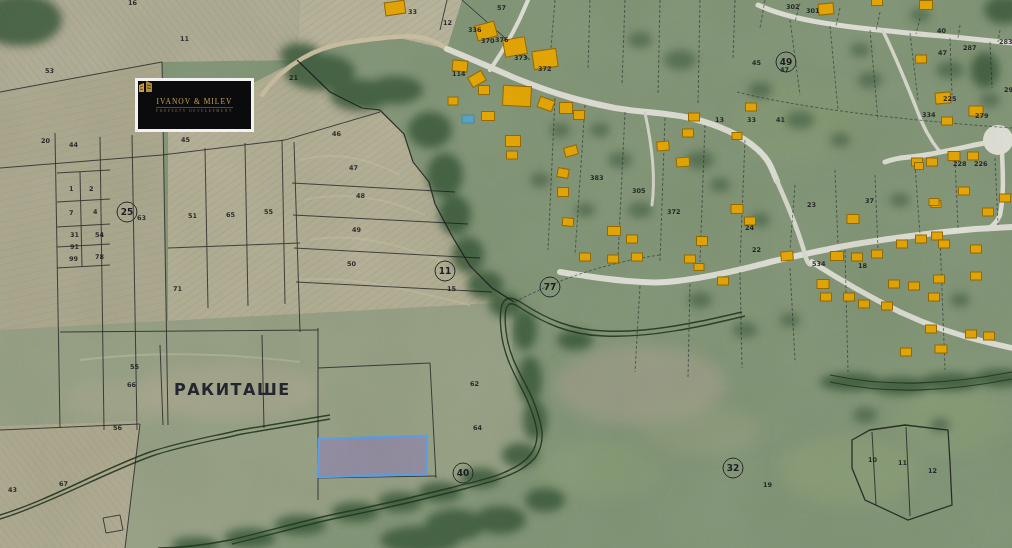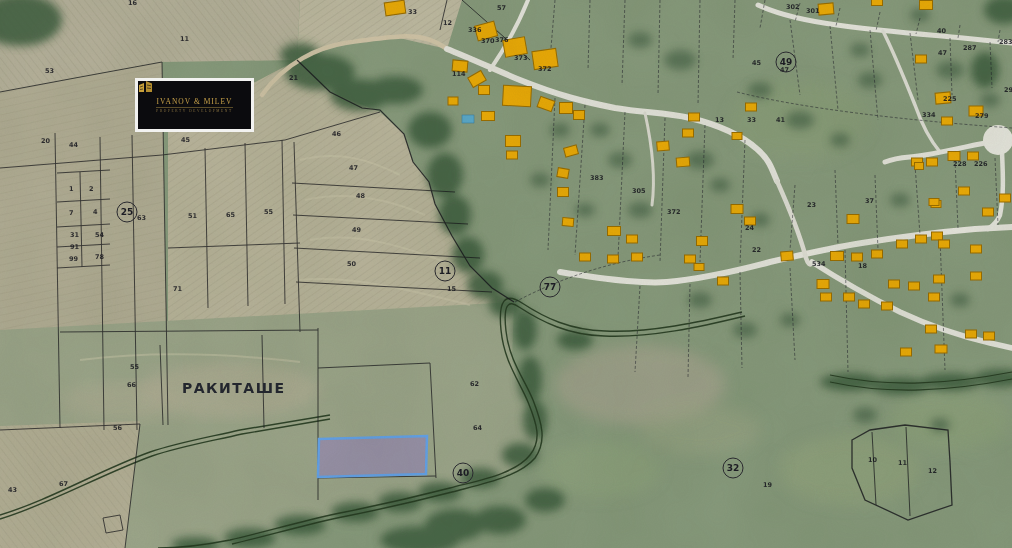--- a/index.html
+++ b/index.html
@@ -9,21 +9,21 @@
   .plabel{font-size:6.5px;fill:#15151d;opacity:.85;font-weight:bold;}
   .clabel{font-size:9px;fill:#1c1c24;font-weight:bold;}
   .bld{fill:#eaa907;stroke:#9a6d00;stroke-width:1;}
   .logo{position:absolute;left:135px;top:78px;width:119px;height:54px;background:#0b0b0e;
         border:3px solid #f2f2f0;box-sizing:border-box;display:flex;flex-direction:column;
         align-items:center;justify-content:center;gap:1px;}
   .logo-title{color:#c8a24a;font-family:"Liberation Serif",serif;font-size:7.5px;
         letter-spacing:1px;white-space:nowrap;}
   .logo-sub{color:#8a7340;font-family:"Liberation Serif",serif;font-size:3.5px;
         letter-spacing:1.6px;white-space:nowrap;border-top:.5px solid #5a4c28;padding-top:1px;}
-  .locality{position:absolute;left:182px;top:380px;font-size:14px;letter-spacing:1.5px;
+  .locality{position:absolute;left:174px;top:380px;font-size:16px;letter-spacing:1.5px;
         color:#23262e;font-weight:600;}
   .watermark{position:absolute;left:127px;top:427px;font-size:31px;font-weight:bold;
         letter-spacing:1px;color:rgba(152,54,58,.82);white-space:nowrap;}
 </style>
 </head>
 <body>
 
 <div class="stage">
 <svg width="1012" height="548" viewBox="0 0 1012 548">
   <defs>

